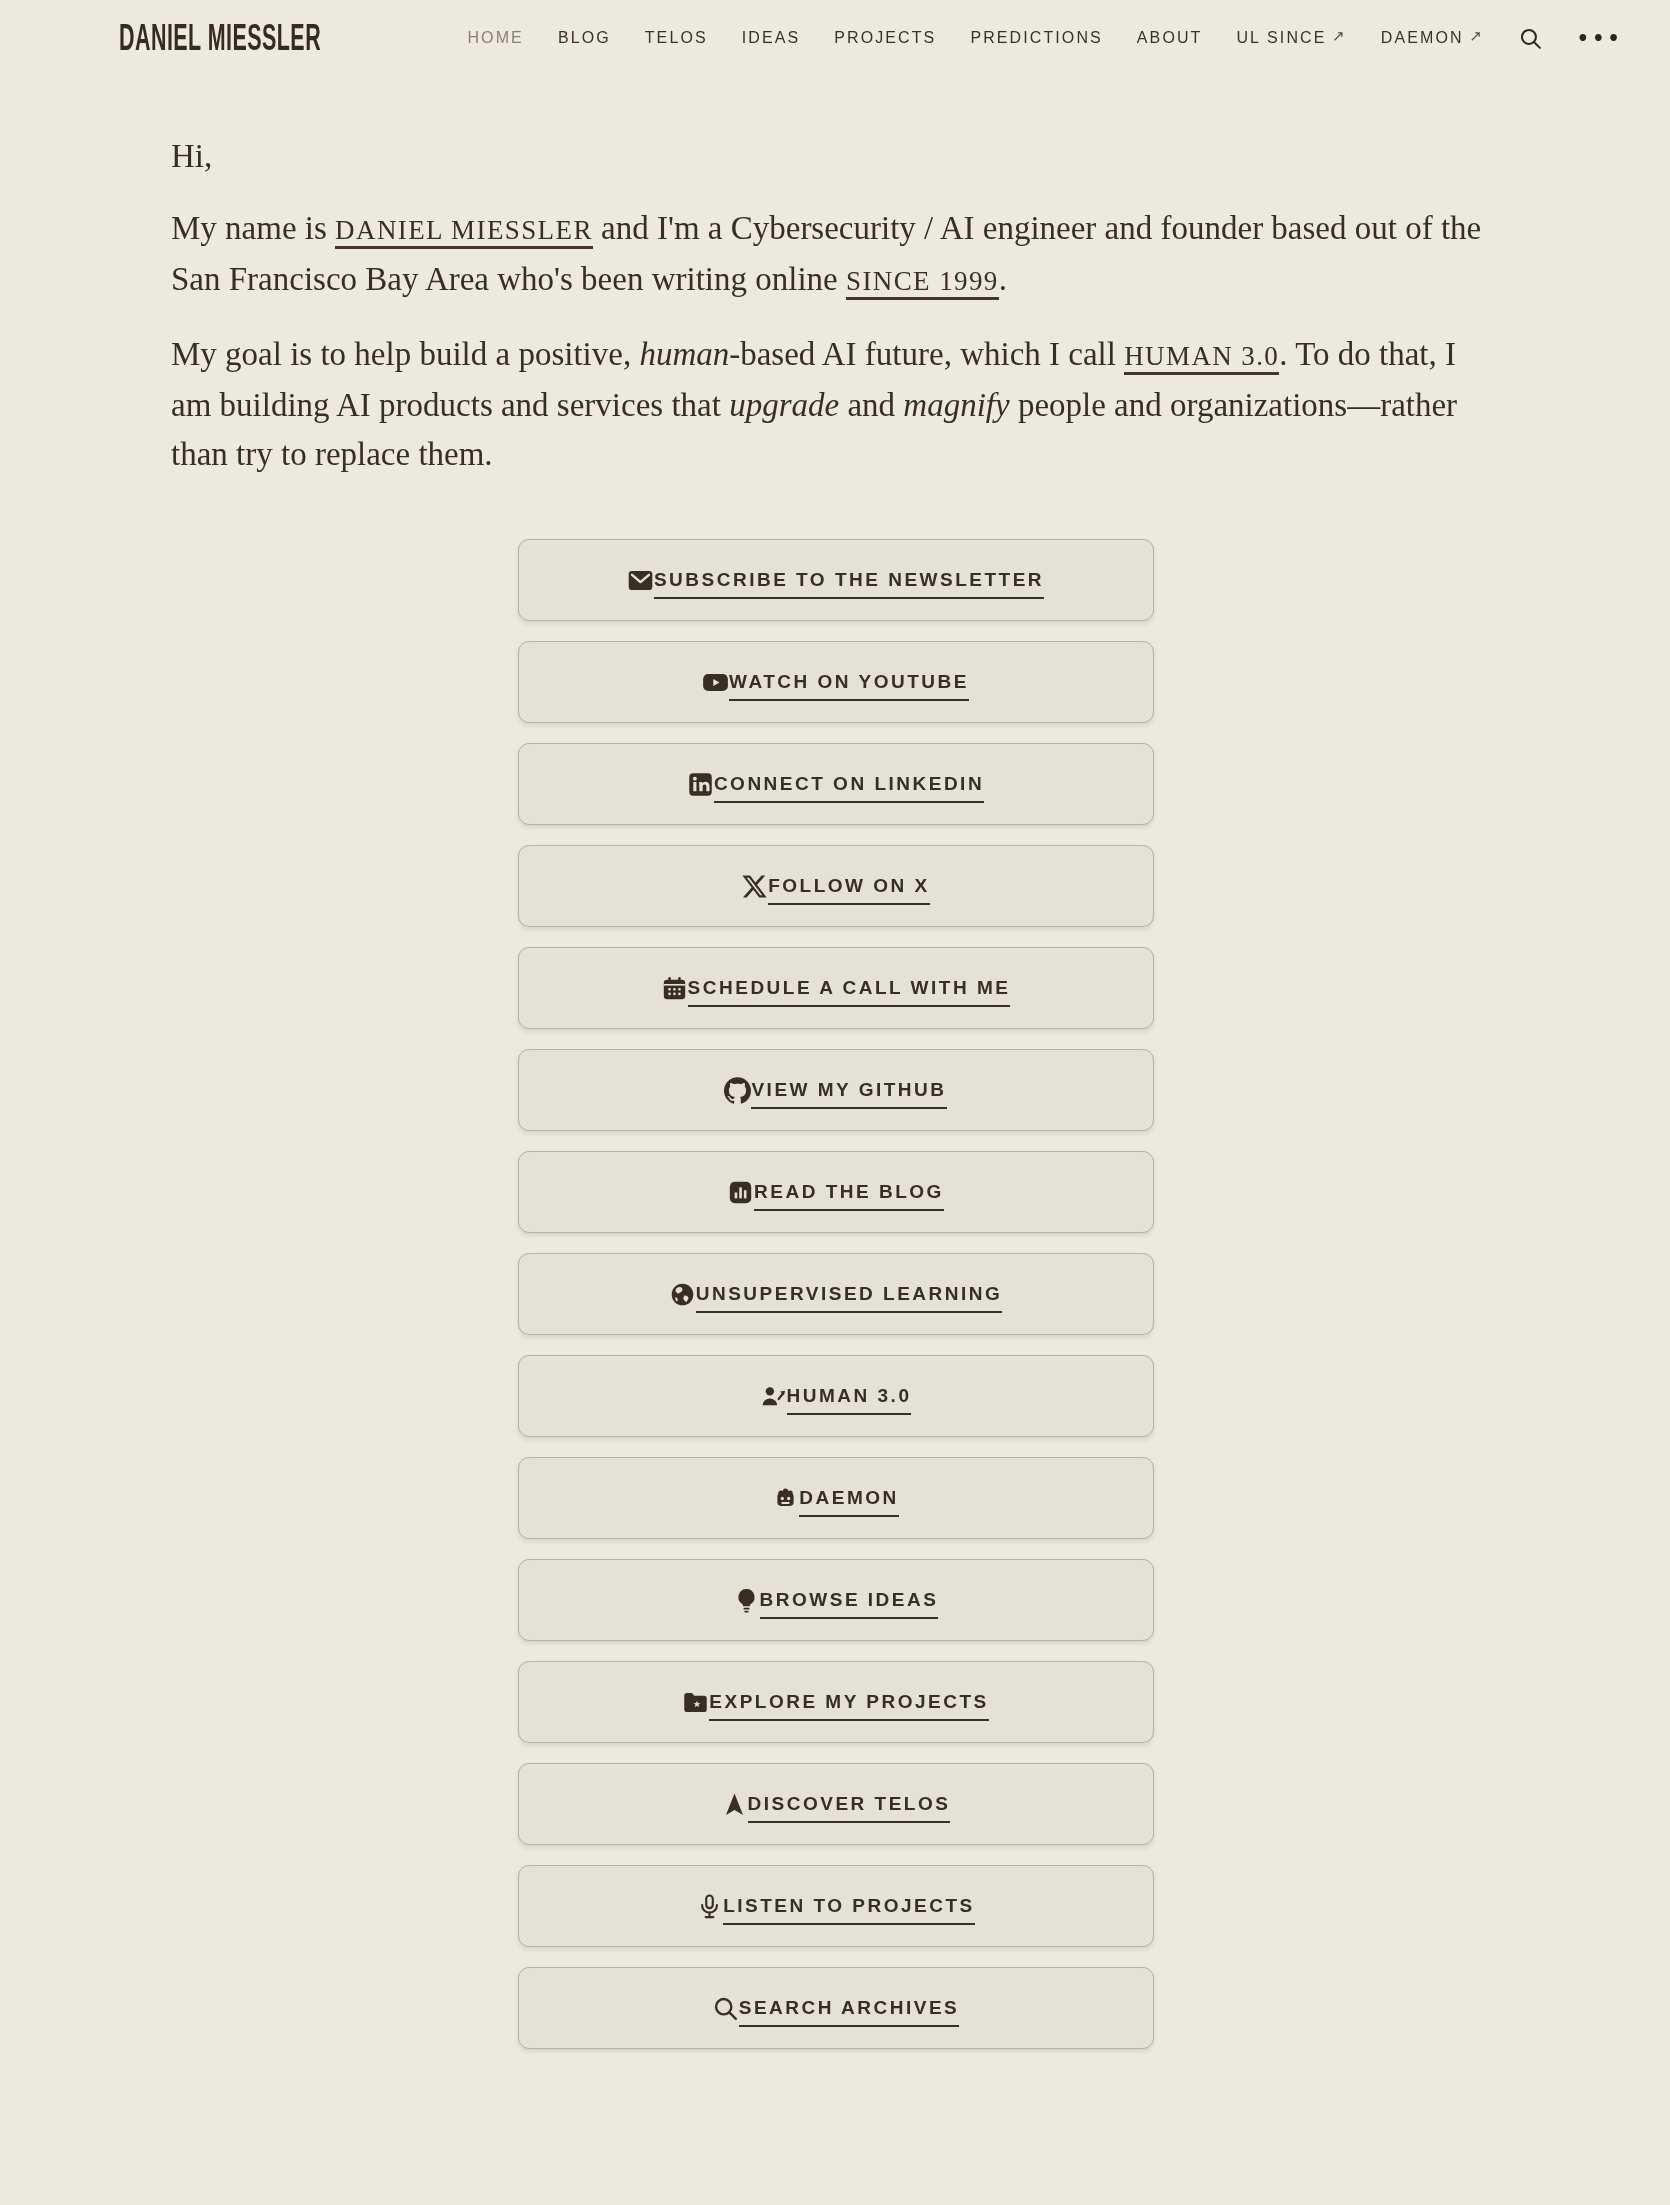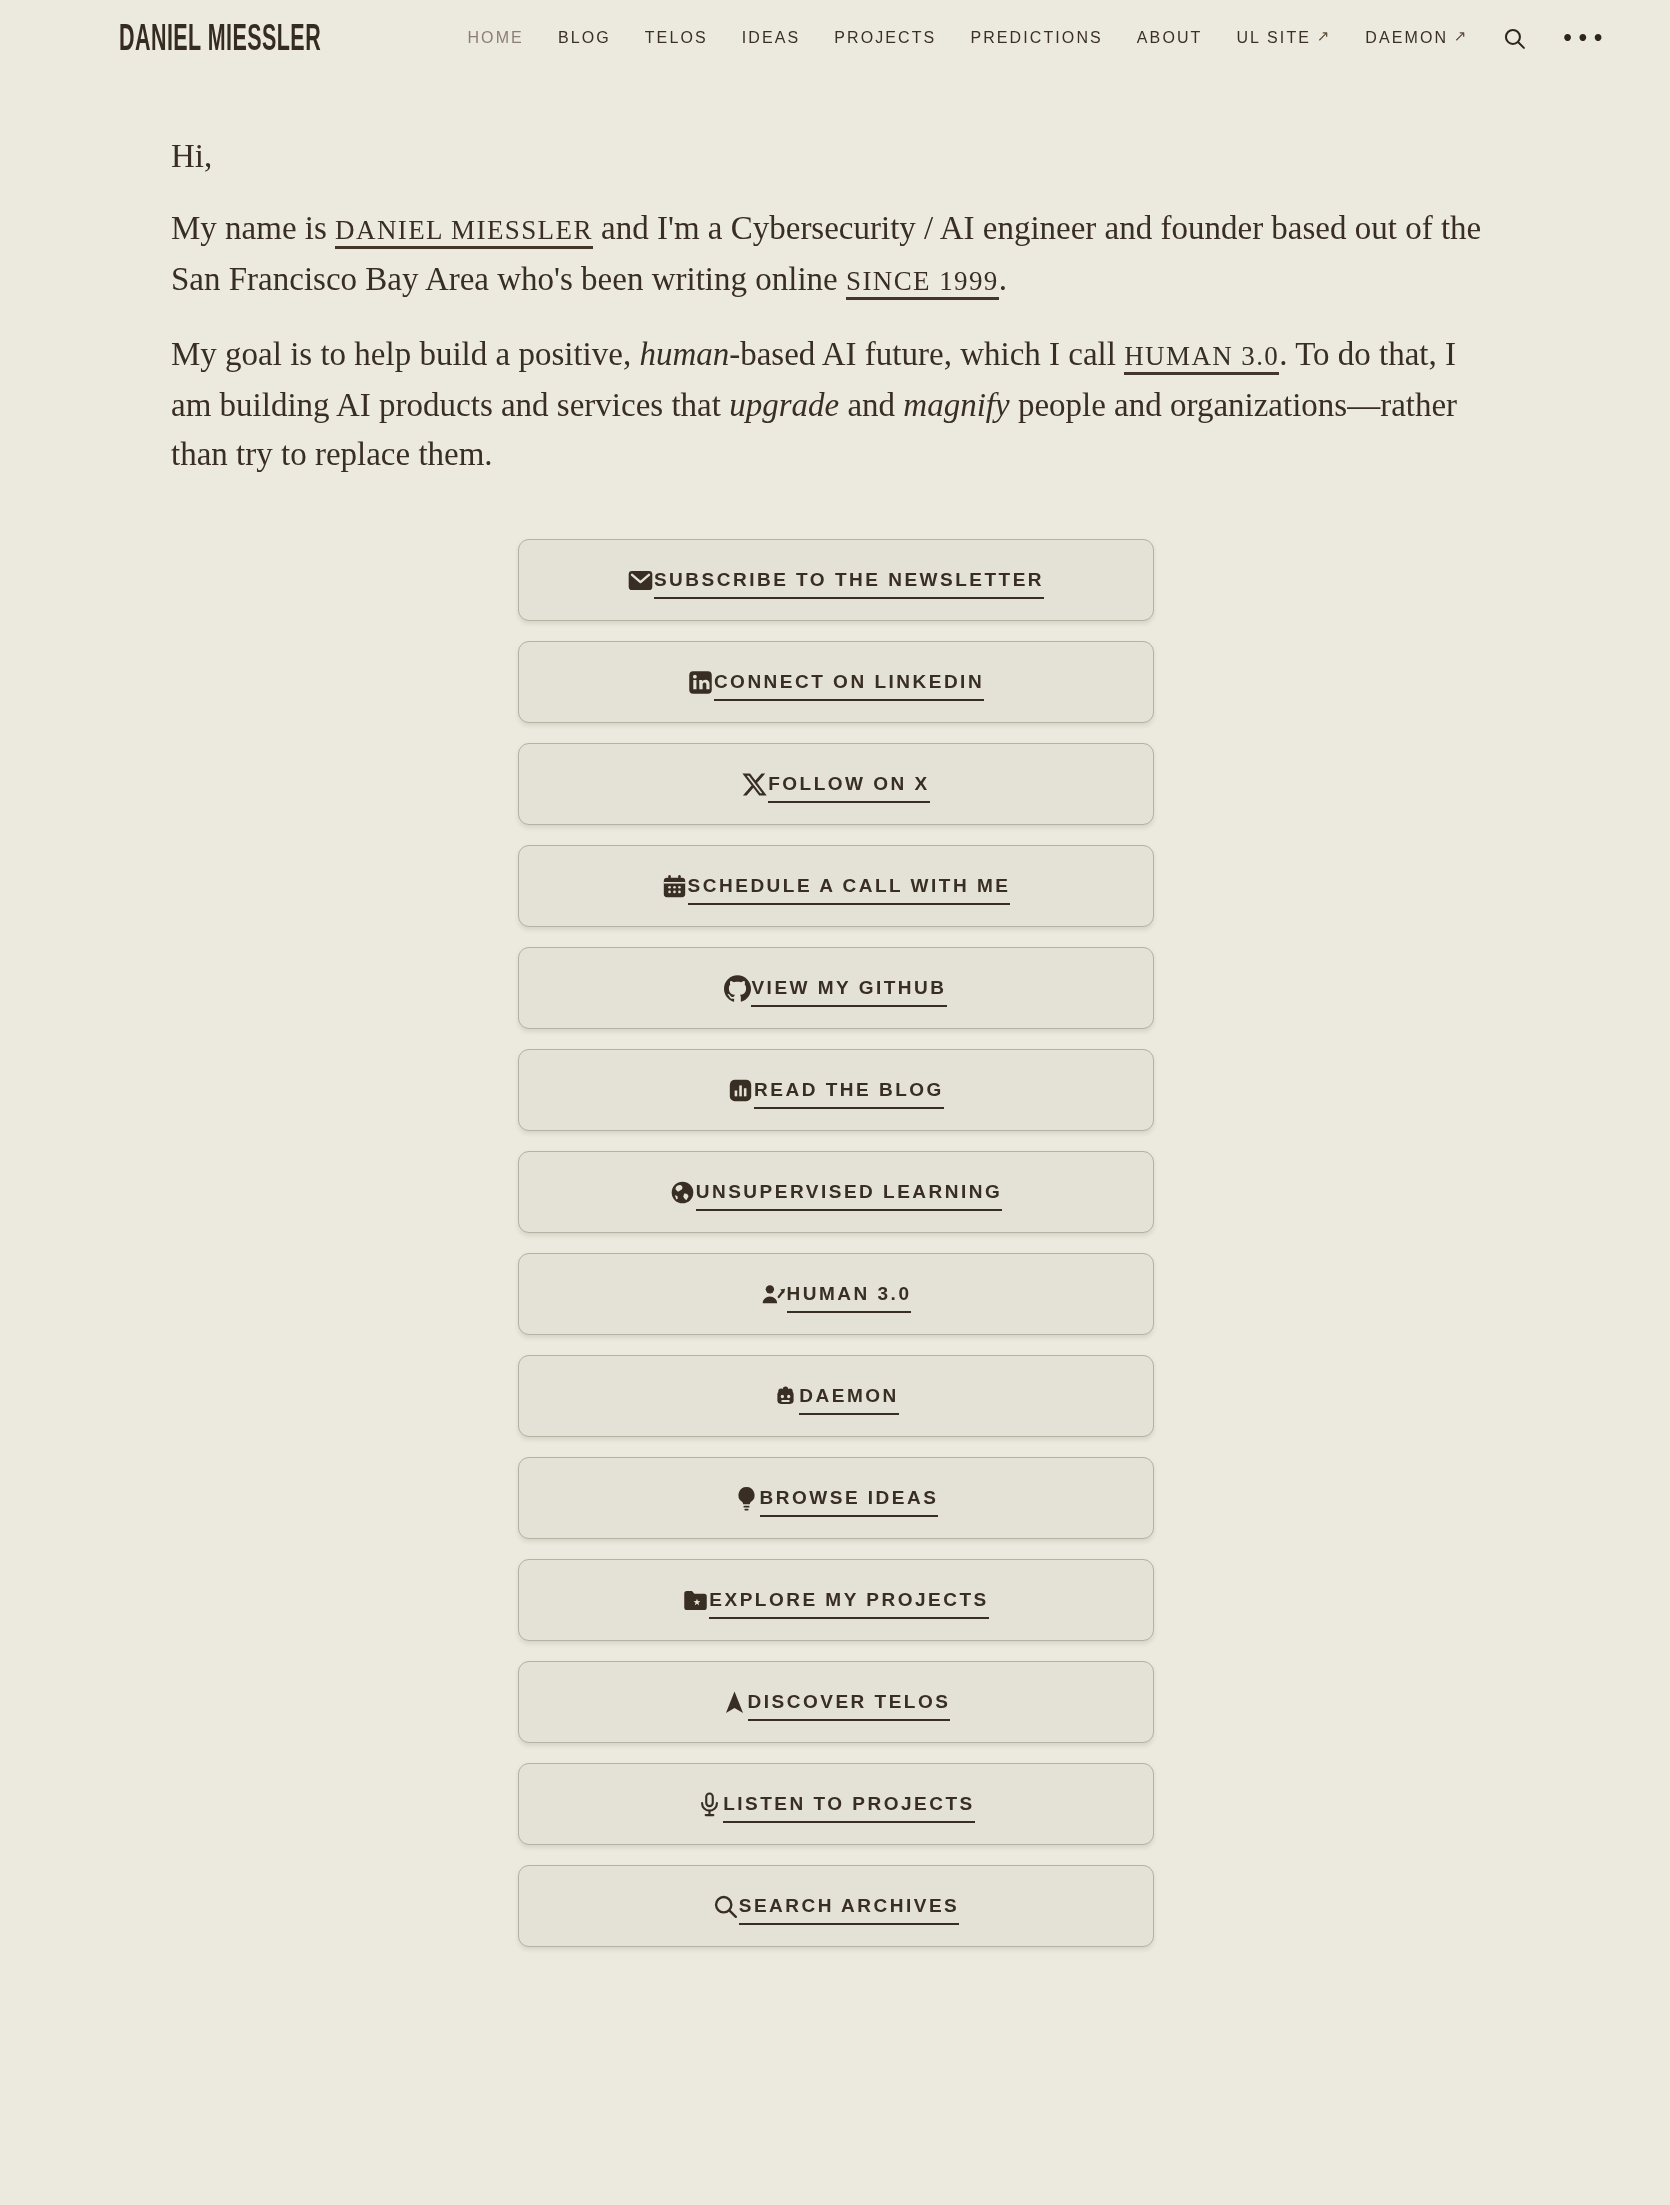--- a/index.html
+++ b/index.html
@@ -83,21 +83,21 @@
     <a class="nav-item">
         <span>PROJECTS</span>
       </a>
     <a class="nav-item">
         <span>PREDICTIONS</span>
       </a>
     <a class="nav-item">
         <span>ABOUT</span>
       </a>
     <a class="nav-item">
-        <span>UL SITE</span>
+        <span>UL SINCE</span>
         <span class="ext-arrow">↗</span>
       </a>
     <a class="nav-item">
         <span>DAEMON</span>
         <span class="ext-arrow">↗</span>
       </a>
     <button class="icon-btn hdr-search">
       <svg viewBox="0 0 24 24" fill="none" stroke="#2e251c" stroke-width="2" stroke-linecap="round">
           <circle cx="10.5" cy="10.5" r="6.7"></circle>
           <line x1="15.6" y1="15.6" x2="21" y2="21"></line>
@@ -119,20 +119,27 @@
   <div class="stack">
 
     <a class="btn">
       <svg viewBox="0 0 24 24">
           <rect x="1.5" y="3.5" width="21" height="17" rx="3" fill="#392e23"></rect>
           <path d="M4.5 7l7.5 6.4L19.5 7" fill="none" stroke="#e4e2d6" stroke-width="2.2" stroke-linecap="round" stroke-linejoin="round"></path>
         </svg>
       <span class="btn-label">SUBSCRIBE TO THE NEWSLETTER</span>
     </a>
 
+    <a class="btn">
+      <svg viewBox="0 0 24 24">
+          <rect x="1" y="4.5" width="22" height="15" rx="4.5" fill="#392e23"></rect>
+          <path d="M10 8.8l5.6 3.2L10 15.2z" fill="#e4e2d6"></path>
+        </svg>
+      <span class="btn-label">WATCH ON YOUTUBE</span>
+    </a>
 
     <a class="btn">
       <svg viewBox="0 0 24 24">
           <rect x="2" y="2" width="20" height="20" rx="3.5" fill="#392e23"></rect>
           <rect x="5.6" y="9.8" width="2.8" height="8.2" fill="#e4e2d6"></rect>
           <circle cx="7" cy="6.8" r="1.7" fill="#e4e2d6"></circle>
           <path d="M10.8 9.8h2.7v1.2c.5-.8 1.6-1.5 3-1.5 2.1 0 3.5 1.4 3.5 3.9V18h-2.8v-4.1c0-1.1-.6-1.9-1.6-1.9s-1.7.8-1.7 1.9V18h-2.9z" fill="#e4e2d6"></path>
         </svg>
       <span class="btn-label">CONNECT ON LINKEDIN</span>
     </a>

